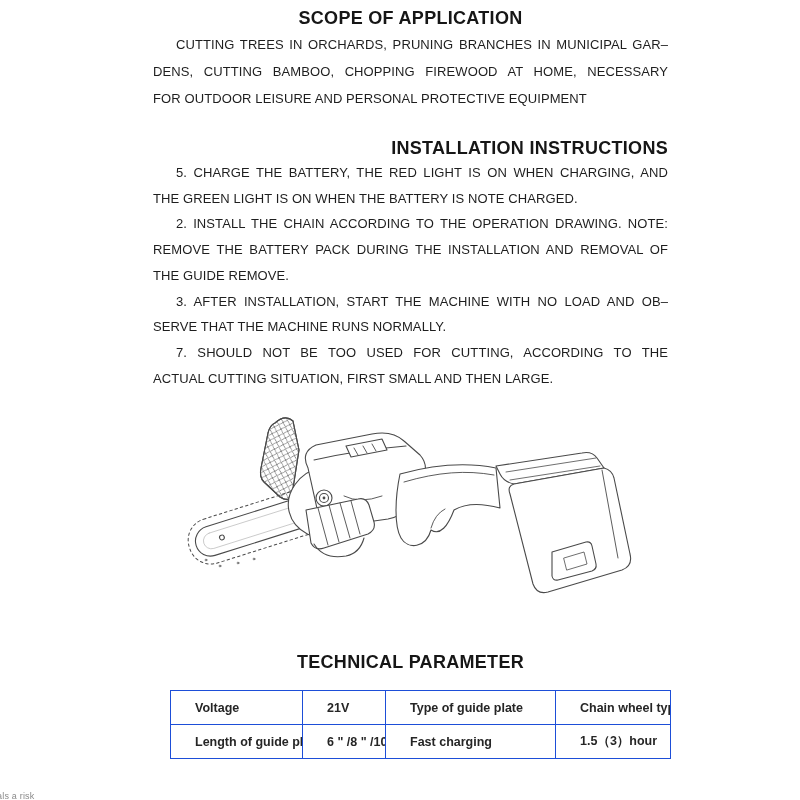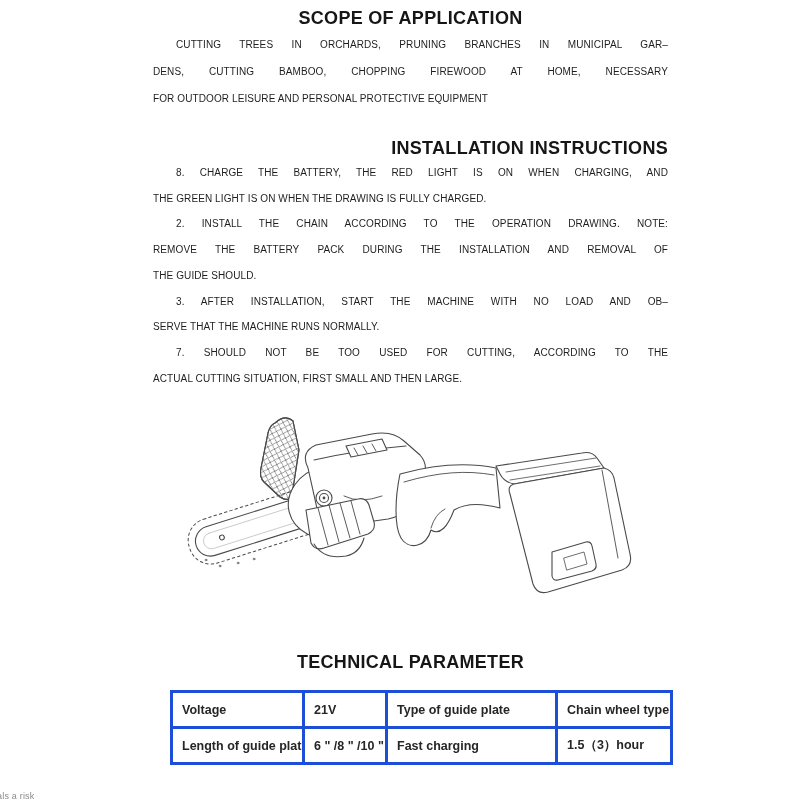--- a/index.html
+++ b/index.html
@@ -7,33 +7,33 @@
     position:relative;width:800px;height:800px;background:#ffffff;
     overflow:hidden;font-family:"Liberation Sans","DejaVu Sans",sans-serif;
     color:#1b1b1b;margin:0 auto;
   }
   .col{position:absolute;left:153px;width:515px;}
   .heading{
     text-align:center;font-weight:bold;font-size:18px;letter-spacing:.3px;
     color:#161616;white-space:nowrap;
   }
   .bodytext .ln{
-    font-size:10px;line-height:27px;letter-spacing:.1px;
+    font-size:13px;line-height:27px;letter-spacing:.1px;
     text-align:justify;text-align-last:justify;color:#1e1e1e;white-space:normal;
   }
   .inst .ln{line-height:25.7px;}
   .ln.last{text-align-last:left;}
   .ln.ind{padding-left:23px;}
   .figure{position:absolute;left:148px;top:408px;width:510px;height:235px;}
   .tech-table{
     position:absolute;left:170px;top:690px;width:500px;
     border-collapse:collapse;table-layout:fixed;
   }
   .tech-table td{
-    border:3px solid #1d4ed8;height:33px;padding:0 4px 0 9px;
+    border:1px solid #1d4ed8;height:33px;padding:0 4px 0 24px;
     font-size:12.5px;font-weight:700;color:#262626;vertical-align:middle;
     white-space:nowrap;overflow:hidden;letter-spacing:0;
   }
   .fragment{
     position:absolute;left:-3px;top:791px;font-size:9px;color:#8a8a8a;
     white-space:nowrap;letter-spacing:.2px;
   }
 </style>
 </head>
 <body>
@@ -42,25 +42,25 @@
 
   <div class="col heading" style="top:8px;">SCOPE OF APPLICATION</div>
   <div class="col bodytext" style="top:31px;">
     <div class="ln ind">CUTTING TREES IN ORCHARDS, PRUNING BRANCHES IN MUNICIPAL GAR–</div>
     <div class="ln">DENS, CUTTING BAMBOO, CHOPPING FIREWOOD AT HOME, NECESSARY</div>
     <div class="ln last">FOR OUTDOOR LEISURE AND PERSONAL PROTECTIVE EQUIPMENT</div>
   </div>
 
   <div class="col heading" style="top:138px;text-align:right;">INSTALLATION INSTRUCTIONS</div>
   <div class="col bodytext inst" style="top:160px;">
-    <div class="ln ind">8. CHARGE THE BATTERY, THE RED LIGHT IS ON WHEN CHARGING, AND</div>
-    <div class="ln last">THE GREEN LIGHT IS ON WHEN THE DRAWING IS FULLY CHARGED.</div>
+    <div class="ln ind">5. CHARGE THE BATTERY, THE RED LIGHT IS ON WHEN CHARGING, AND</div>
+    <div class="ln last">THE GREEN LIGHT IS ON WHEN THE BATTERY IS NOTE CHARGED.</div>
     <div class="ln ind">2. INSTALL THE CHAIN ACCORDING TO THE OPERATION DRAWING. NOTE:</div>
     <div class="ln">REMOVE THE BATTERY PACK DURING THE INSTALLATION AND REMOVAL OF</div>
-    <div class="ln last">THE GUIDE SHOULD.</div>
+    <div class="ln last">THE GUIDE REMOVE.</div>
     <div class="ln ind">3. AFTER INSTALLATION, START THE MACHINE WITH NO LOAD AND OB–</div>
     <div class="ln last">SERVE THAT THE MACHINE RUNS NORMALLY.</div>
     <div class="ln ind">7. SHOULD NOT BE TOO USED FOR CUTTING, ACCORDING TO THE</div>
     <div class="ln last">ACTUAL CUTTING SITUATION, FIRST SMALL AND THEN LARGE.</div>
   </div>
 
   <div class="figure">
     <svg viewBox="0 0 510 235" width="510" height="235" xmlns="http://www.w3.org/2000/svg">
       <defs>
         <pattern id="xh" width="7" height="7" patternUnits="userSpaceOnUse" patternTransform="rotate(18)">

